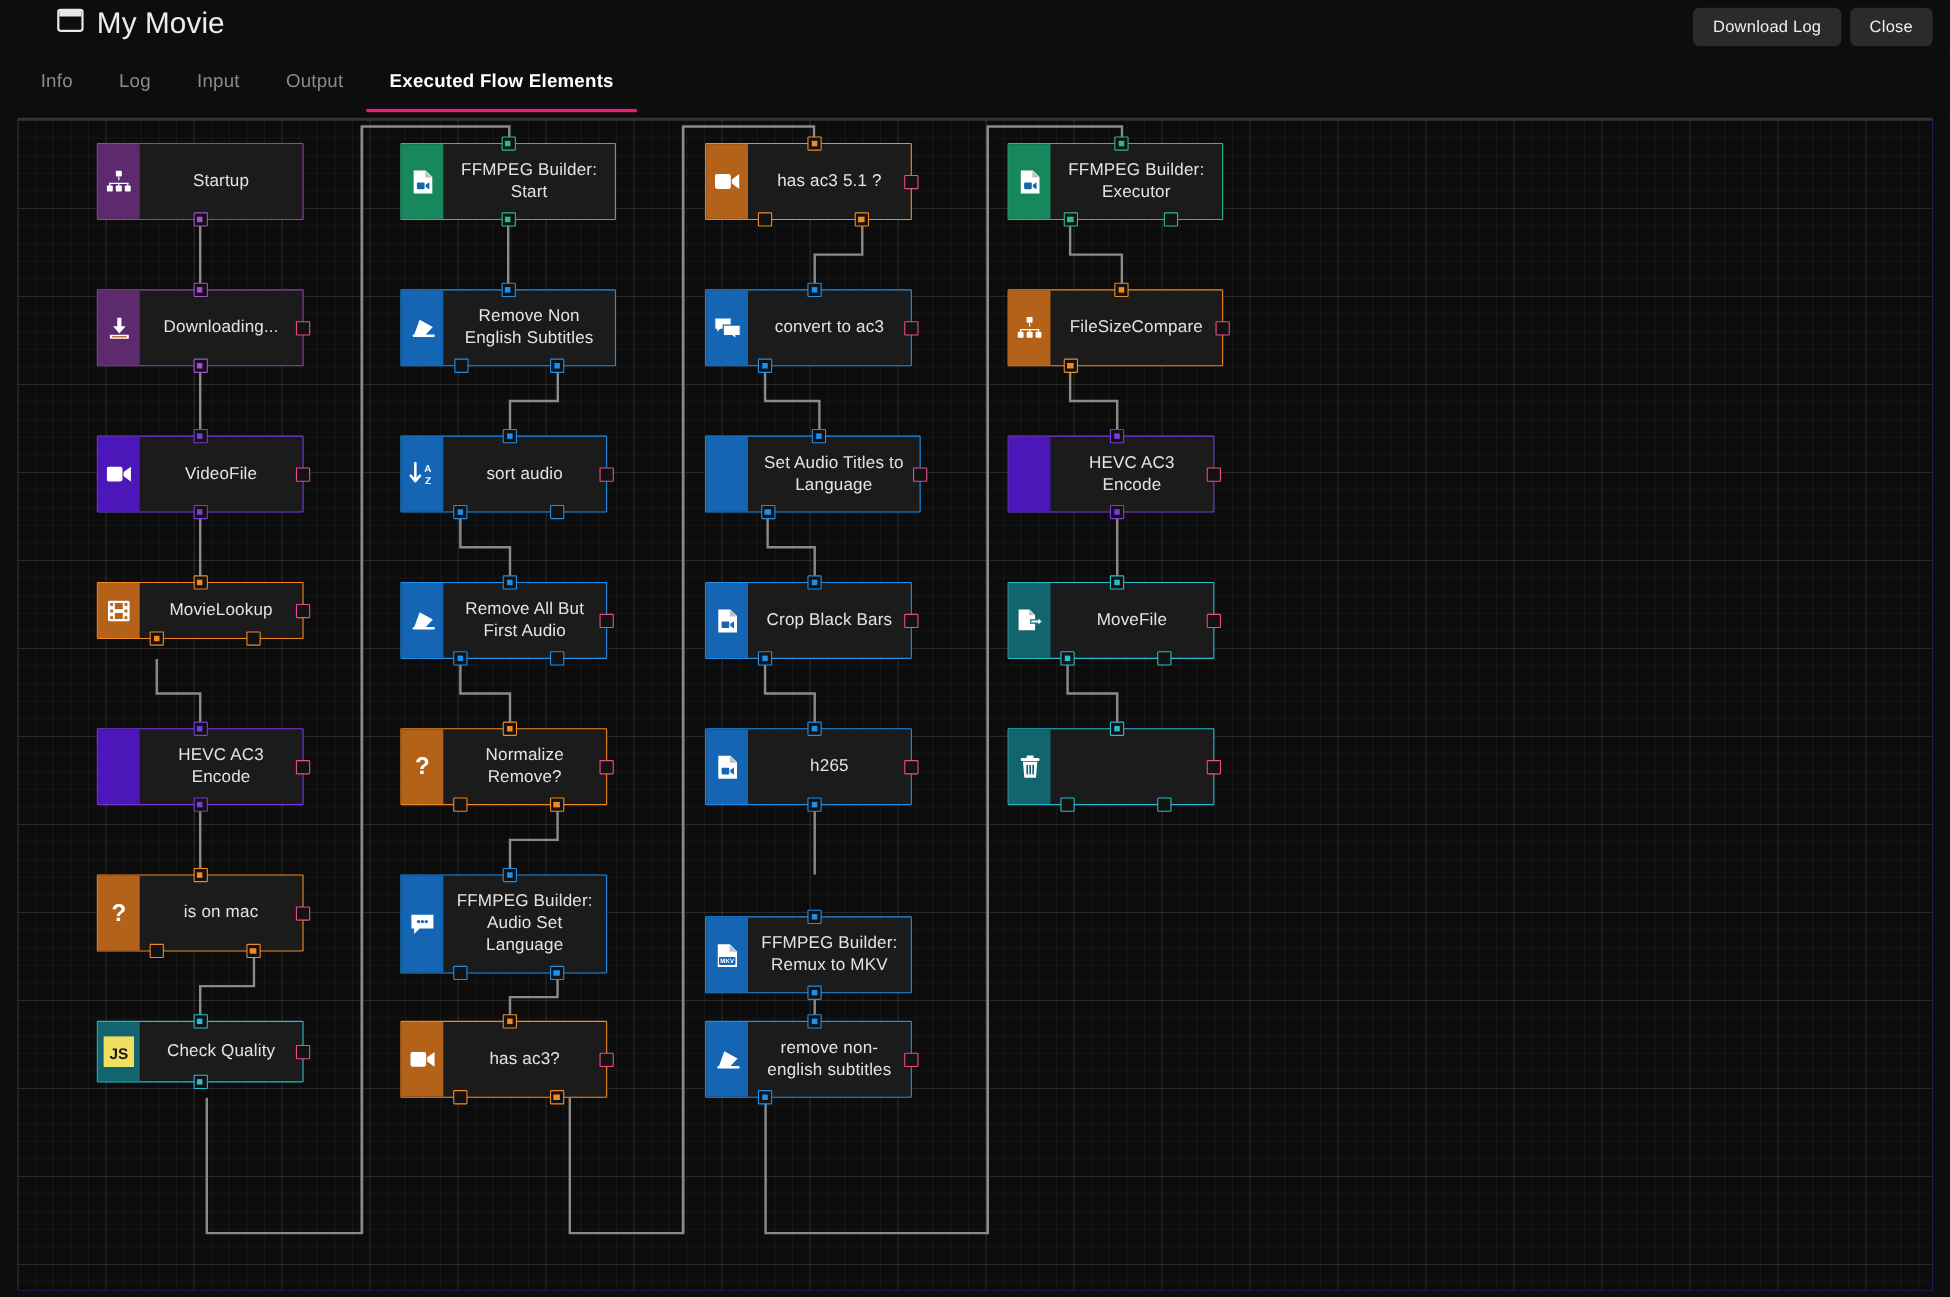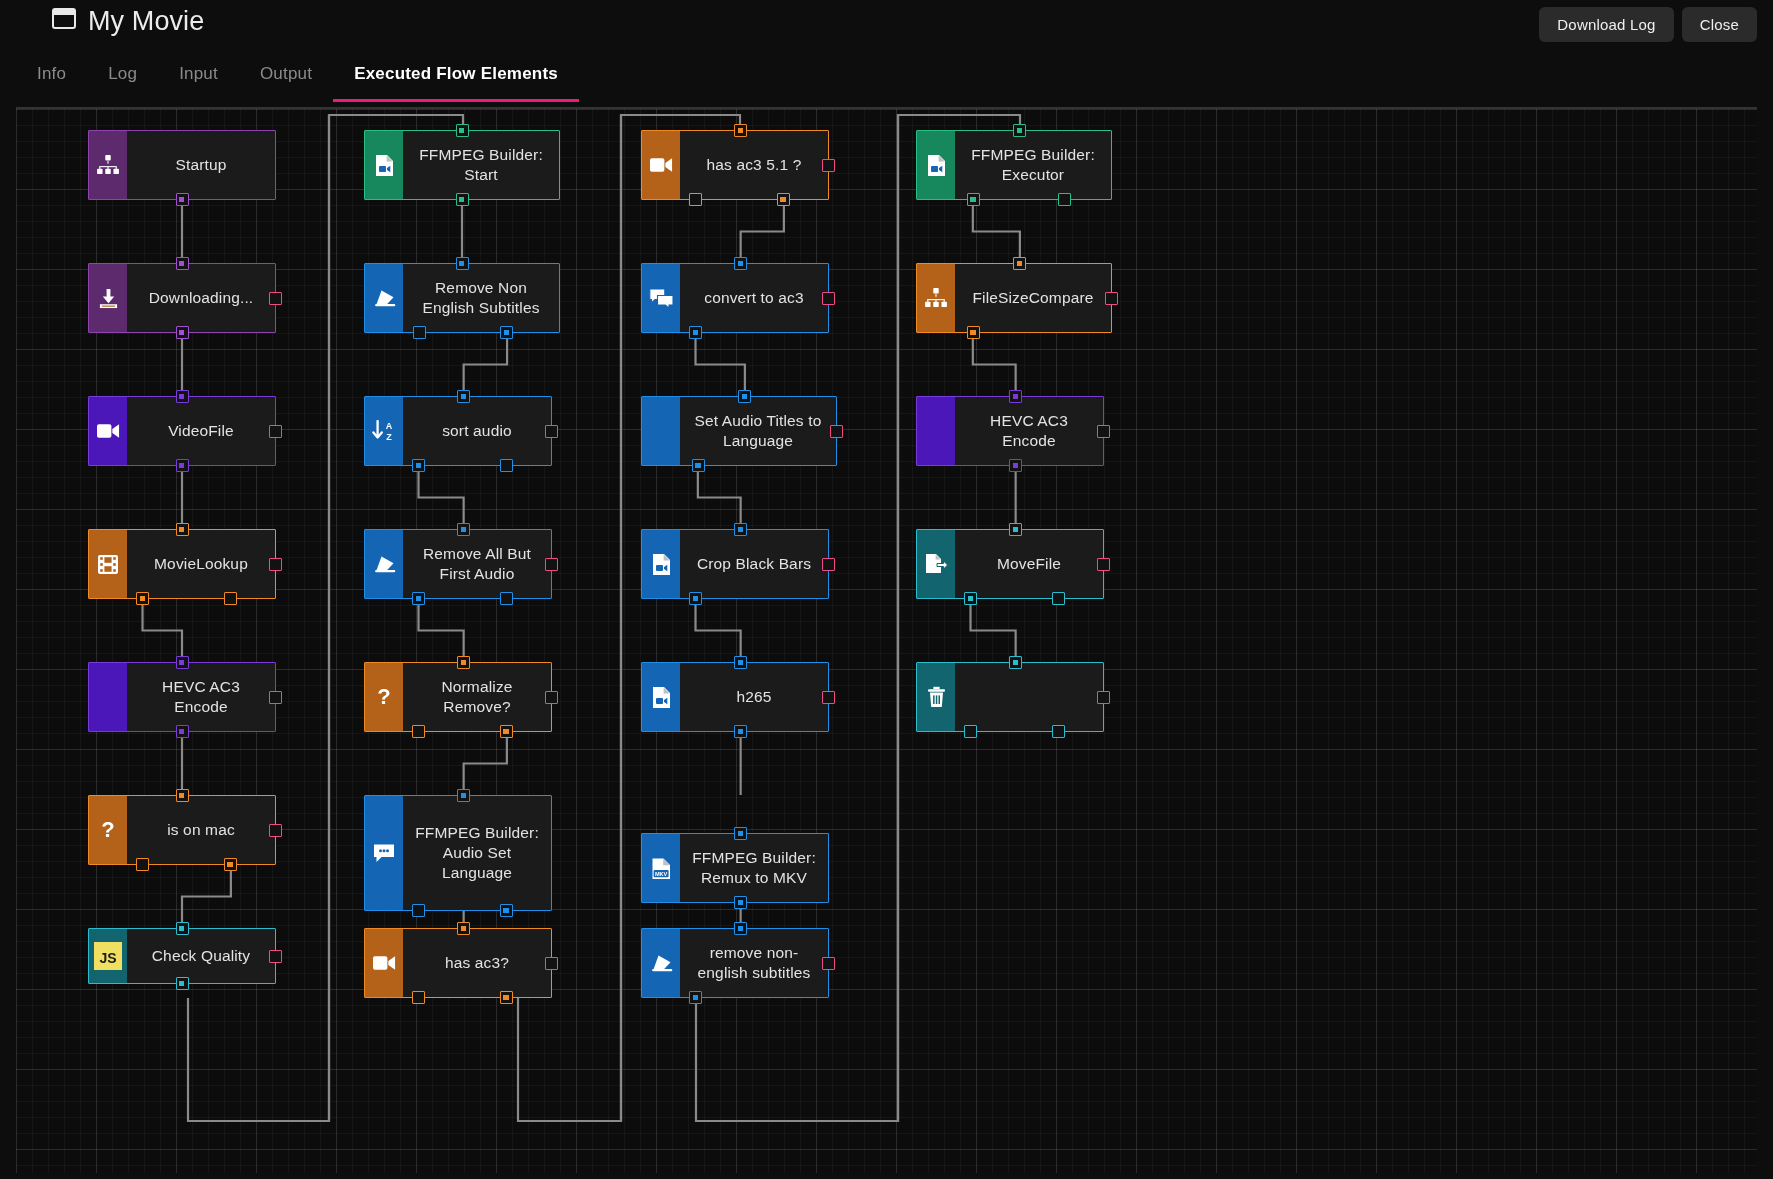--- a/index.html
+++ b/index.html
@@ -261,21 +261,21 @@
         <path d="M16 6l7-5v14l-7-5z" fill="#fff"></path>
       </svg>
           </div>
           <div class="node-body">
             <span class="node-label">VideoFile</span>
           </div>
           <span class="port t filled" style="border-color: rgb(122, 59, 219); color: rgb(122, 59, 219); left: calc(50% - 6.5px);"></span>
           <span class="port b filled" style="border-color: rgb(122, 59, 219); color: rgb(122, 59, 219); left: calc(50% - 6.5px);"></span>
           <span class="port r" style="border-color: rgb(236, 75, 134); color: rgb(236, 75, 134);"></span>
         </div>
-        <div class="node" style="left: 72px; top: 420px; width: 188px; height: 70px; border-color: rgb(240, 138, 36);">
+        <div class="node" style="left: 72px; top: 420px; width: 188px; height: 52px; border-color: rgb(240, 138, 36);">
           <div class="node-icon" style="background: rgb(180, 98, 26);">
             <svg width="20" height="19" viewBox="0 0 20 19">
         <rect x="0" y="0" width="20" height="19" rx="2" fill="#fff"></rect>
         <rect x="2.2" y="2.2" width="2.6" height="2.6" fill="#b4621a"></rect>
         <rect x="2.2" y="8.2" width="2.6" height="2.6" fill="#b4621a"></rect>
         <rect x="2.2" y="14.2" width="2.6" height="2.6" fill="#b4621a"></rect>
         <rect x="15.2" y="2.2" width="2.6" height="2.6" fill="#b4621a"></rect>
         <rect x="15.2" y="8.2" width="2.6" height="2.6" fill="#b4621a"></rect>
         <rect x="15.2" y="14.2" width="2.6" height="2.6" fill="#b4621a"></rect>
         <rect x="6.4" y="2.2" width="7.2" height="5.6" fill="#b4621a"></rect>
@@ -395,21 +395,21 @@
       </svg>
           </div>
           <div class="node-body">
             <span class="node-label">Normalize Remove?</span>
           </div>
           <span class="port t filled" style="border-color: rgb(240, 138, 36); color: rgb(240, 138, 36); left: calc(53% - 6.5px);"></span>
           <span class="port b" style="border-color: rgb(240, 138, 36); color: rgb(240, 138, 36); left: calc(29% - 6.5px);"></span>
           <span class="port b filled" style="border-color: rgb(240, 138, 36); color: rgb(240, 138, 36); left: calc(76% - 6.5px);"></span>
           <span class="port r" style="border-color: rgb(236, 75, 134); color: rgb(236, 75, 134);"></span>
         </div>
-        <div class="node" style="left: 348px; top: 686px; width: 188px; height: 116px; border-color: rgb(31, 143, 232);">
+        <div class="node" style="left: 348px; top: 686px; width: 188px; height: 90px; border-color: rgb(31, 143, 232);">
           <div class="node-icon" style="background: rgb(21, 101, 181);">
             <svg width="24" height="20" viewBox="0 0 24 20">
         <path d="M2 1.5h20v12.5H9.5L4.5 19v-5H2z" fill="#fff"></path>
         <circle cx="8.5" cy="7.8" r="1.5" fill="#1565b5"></circle>
         <circle cx="12" cy="7.8" r="1.5" fill="#1565b5"></circle>
         <circle cx="15.5" cy="7.8" r="1.5" fill="#1565b5"></circle>
       </svg>
           </div>
           <div class="node-body">
             <span class="node-label">FFMPEG Builder: Audio Set Language</span>

